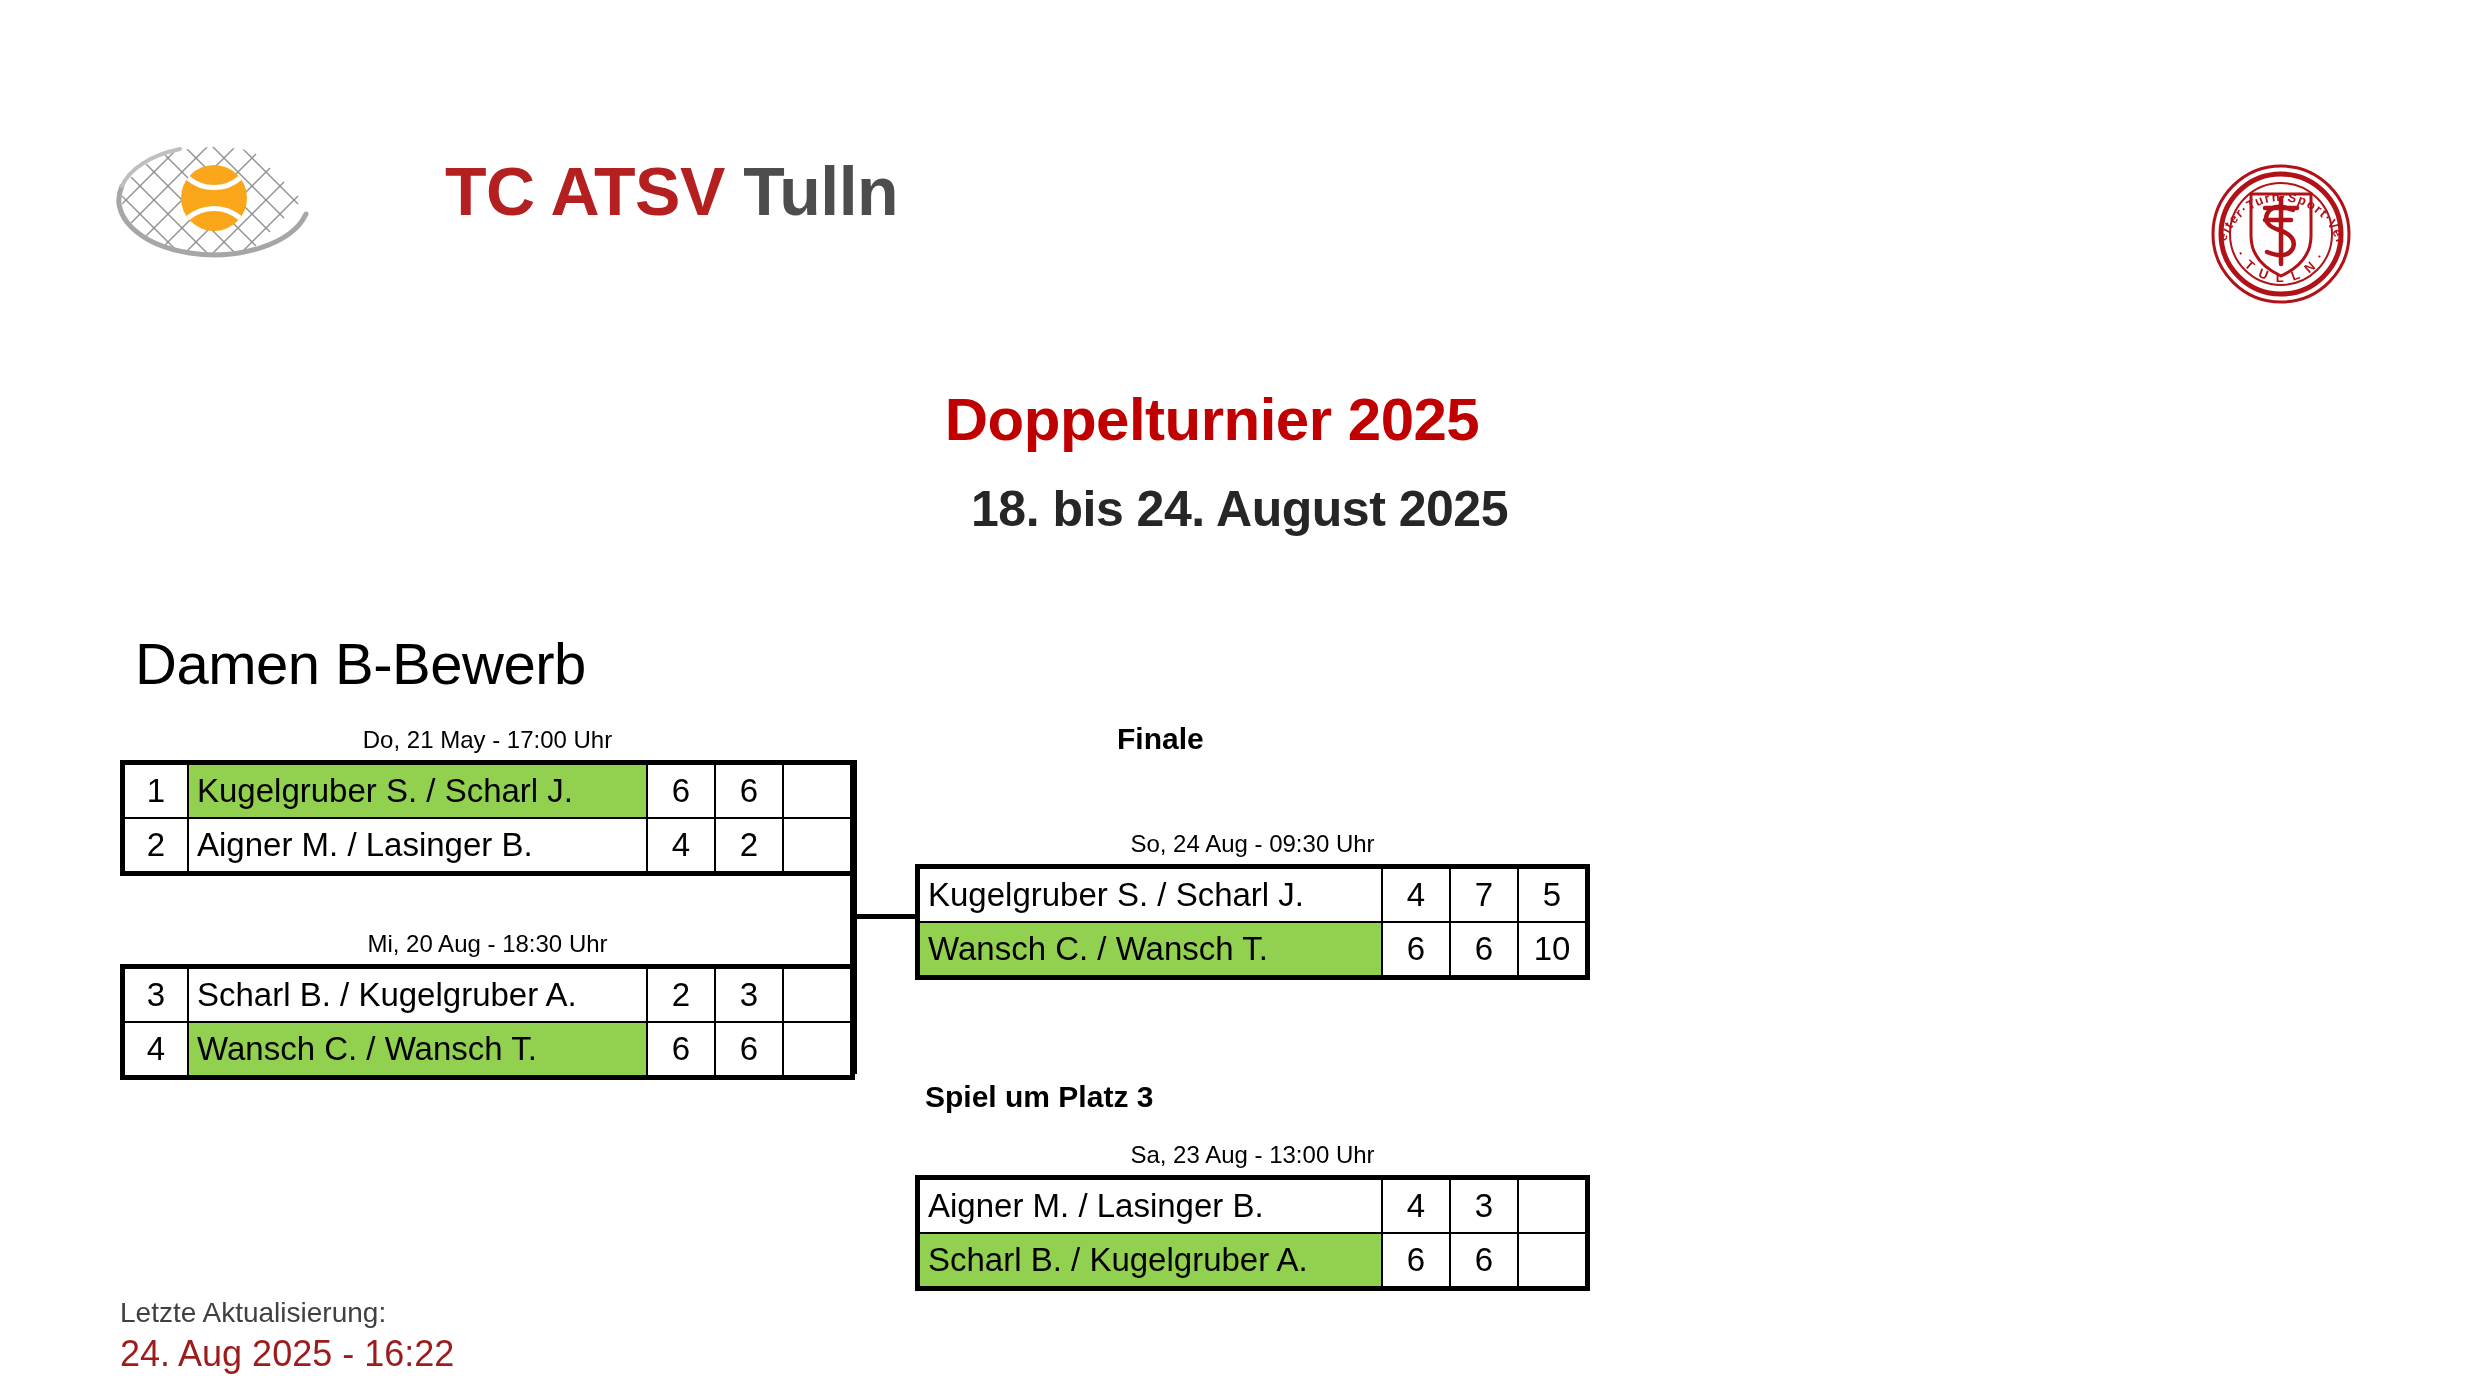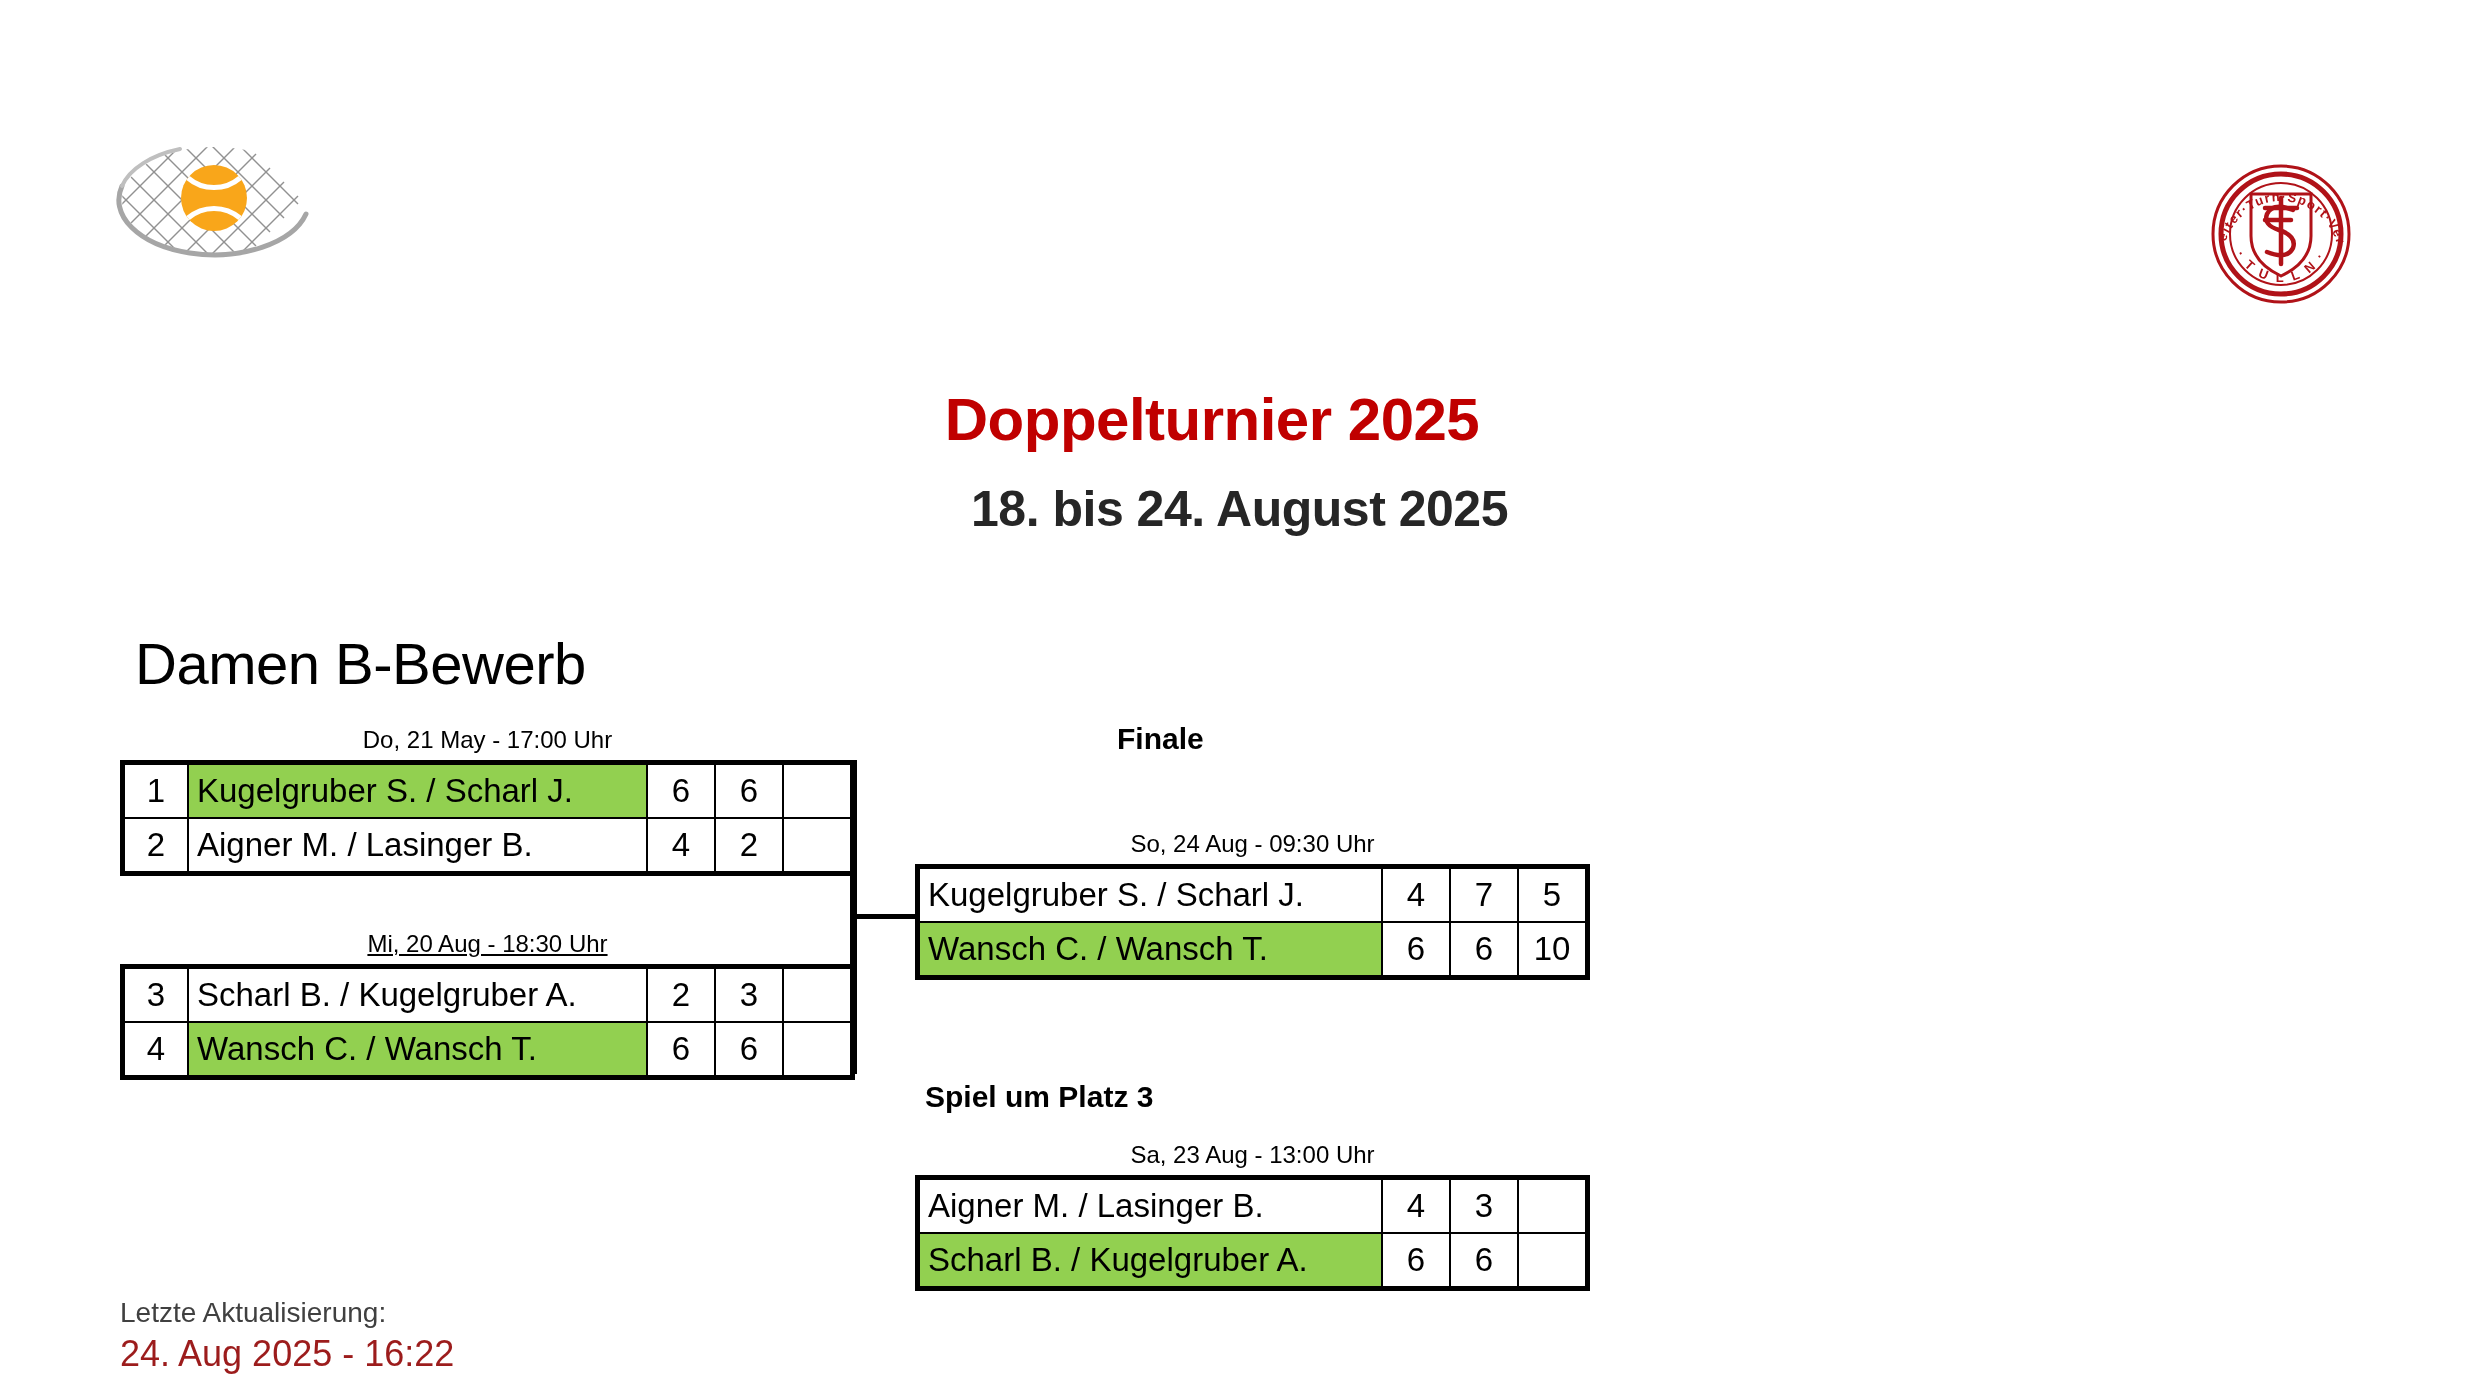--- a/index.html
+++ b/index.html
@@ -189,20 +189,24 @@
       <line x1="102" y1="198" x2="216" y2="84"></line>
     </g>
     <path d="M 12,46 A 92,53 0 0 0 196,74" fill="none" stroke="#a6a6a6" stroke-width="5" stroke-linecap="round"></path>
     <path d="M 12,46 A 92,53 0 0 1 70,9" fill="none" stroke="#bfbfbf" stroke-width="4" stroke-linecap="round"></path>
     <g>
       <circle cx="104" cy="58" r="33" fill="#f9a61a"></circle>
       <path d="M 78,38 A 40,40 0 0 0 130,38" fill="none" stroke="#ffffff" stroke-width="5"></path>
       <path d="M 78,78 A 40,40 0 0 1 130,78" fill="none" stroke="#ffffff" stroke-width="5"></path>
     </g>
   </svg>
+  <div id="club-wordmark">
+    <span class="wm-red">TC ATSV</span>
+    <span class="wm-gray">Tulln</span>
+  </div>
 </div>
 
 <svg id="assoc-logo" viewBox="0 0 152 152">
   <defs>
     <path id="arcTop" d="M 20,86 A 58,58 0 0 1 132,86"></path>
     <path id="arcBot" d="M 28,88 A 50,50 0 0 0 124,88"></path>
   </defs>
   <circle cx="76" cy="76" r="68" fill="none" stroke="#b01218" stroke-width="3"></circle>
   <circle cx="76" cy="76" r="60" fill="none" stroke="#b01218" stroke-width="5"></circle>
   <circle cx="76" cy="76" r="51" fill="none" stroke="#b01218" stroke-width="2"></circle>
@@ -242,21 +246,21 @@
         <td class="team">Aigner M. / Lasinger B.</td>
         <td class="score">4</td>
         <td class="score">2</td>
         <td class="score"></td>
       </tr>
     </tbody>
   </table>
 </div>
 
 <div class="match-block" style="left:120px; top:930px;">
-  <div class="match-date" style="width:735px;text-decoration:underline;">Mi, 20 Aug - 18:30 Uhr</div>
+  <div class="match-date" style="width:735px;">Mi, 20 Aug - 18:30 Uhr</div>
   <table class="match" style="width:735px;">
     <tbody>
       <tr>
         <td class="seed">3</td>
         <td class="team">Scharl B. / Kugelgruber A.</td>
         <td class="score">2</td>
         <td class="score">3</td>
         <td class="score"></td>
       </tr>
       <tr class="winner">

